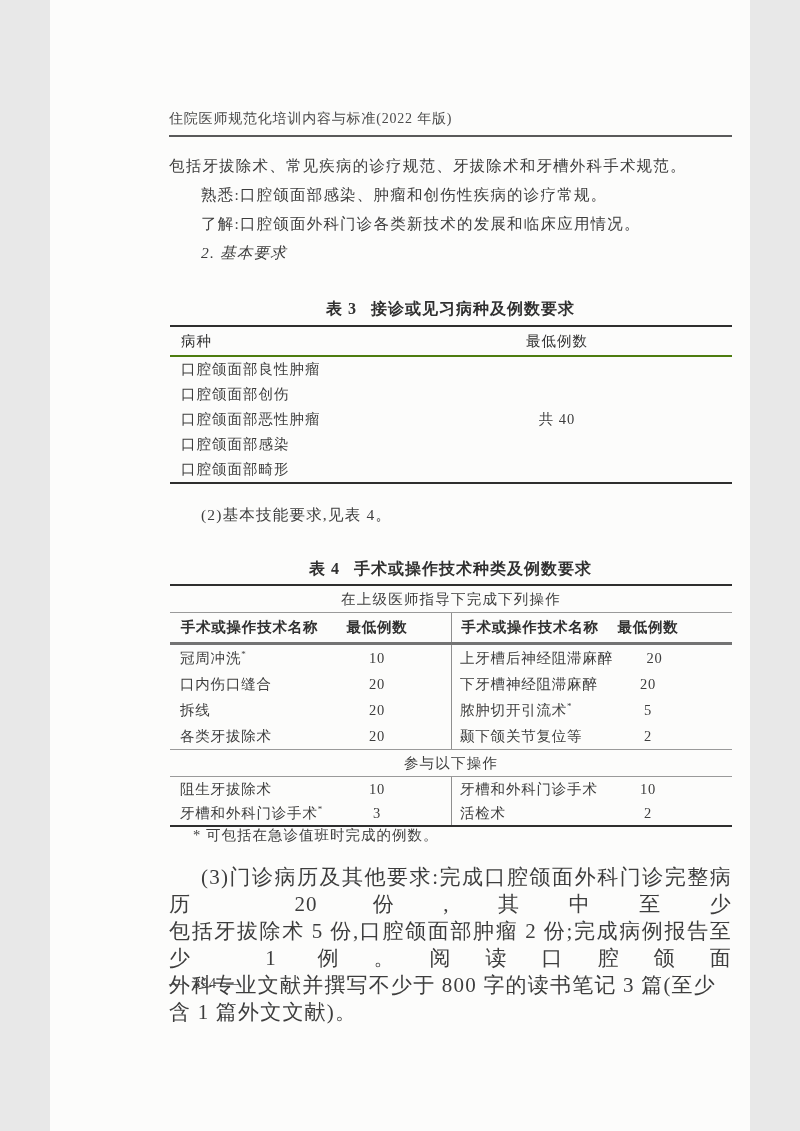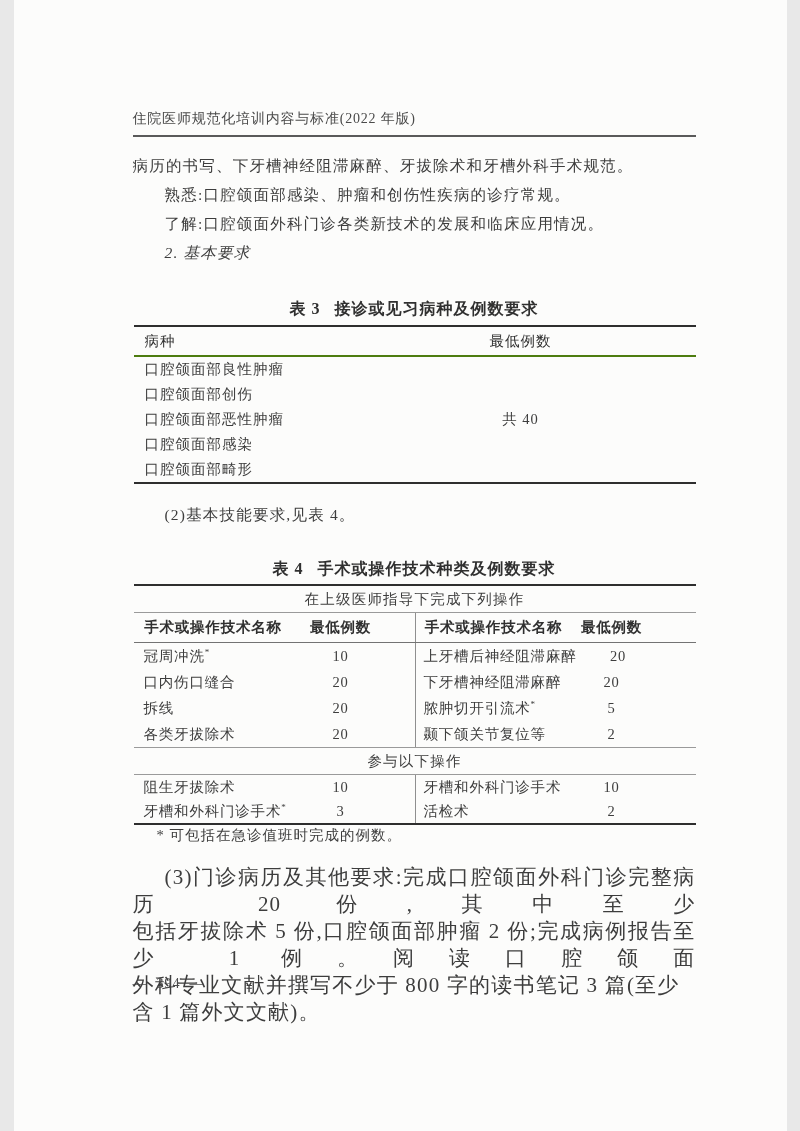--- a/index.html
+++ b/index.html
@@ -1,18 +1,18 @@
 <!DOCTYPE html>
 <html lang="zh"><head>
 <meta charset="utf-8">
 <style>
   html,body{margin:0;padding:0;background:#e8e8e8;}
   .page{
     position:relative;
-    width:773px;height:1131px;
+    width:700px;height:1131px;
     margin:0 auto;
     background:#fcfcfb;
     font-family:"Liberation Serif","DejaVu Serif",serif;
     color:#424242;
     overflow:hidden;
   }
   
   .running-header{
     position:absolute;left:119px;top:110px;width:563px;
     font-size:14px;letter-spacing:.8px;color:#4a4a4a;
@@ -60,21 +60,21 @@
     font-size:14.5px;letter-spacing:.8px;color:#3d3d3d;
     box-sizing:border-box;
   }
   .t4-span{
     display:flex;align-items:center;justify-content:center;height:26px;
     letter-spacing:1.2px;
   }
   .t4-span.s1{ border-bottom:1px solid #9a9a9a; }
   .t4-span.s2{ border-top:1px solid #9a9a9a;border-bottom:1px solid #9a9a9a; }
   .t4-row{ display:flex;align-items:stretch;height:26px; }
-  .t4-row.hdr{ height:29px;border-bottom:1px solid #737373;font-weight:bold;color:#303030; }
+  .t4-row.hdr{ height:29px;border-bottom:3px solid #737373;font-weight:bold;color:#303030; }
   .t4-row.short{ height:24px; }
   .half{ display:flex;align-items:center;width:50%;box-sizing:border-box; }
   .half.rgt{ border-left:1px solid #8f8f8f; }
   .nm{ flex:1;padding-left:10px;white-space:nowrap; }
   .half.rgt .nm{ padding-left:8px; }
   .hdr .nm{ text-align:center;padding-left:0; }
   .qty{ width:96px;text-align:center; }
   .half.lft .qty{ margin-right:26px; }
   .half.rgt .qty{ margin-right:36px; }
   sup.mark{ font-size:9px;letter-spacing:0; }
@@ -97,21 +97,21 @@
 </style>
 </head>
 <body>
 
 <div class="page">
 
   <div class="running-header">住院医师规范化培训内容与标准(2022 年版)</div>
   <div class="header-rule"></div>
 
   <div class="intro">
-    <div>病历的书写、下牙槽神经阻滞麻醉、牙拔除术和牙槽外科手术规范。</div>
+    <div>包括牙拔除术、常见疾病的诊疗规范、牙拔除术和牙槽外科手术规范。</div>
     <div class="indent">熟悉:口腔颌面部感染、肿瘤和创伤性疾病的诊疗常规。</div>
     <div class="indent">了解:口腔颌面外科门诊各类新技术的发展和临床应用情况。</div>
     <div class="indent kai">2. 基本要求</div>
   </div>
 
   <div class="tbl-caption cap3">
     <span class="cap-label">表 3</span><span>接诊或见习病种及例数要求</span>
   </div>
 
   <div class="t3">

